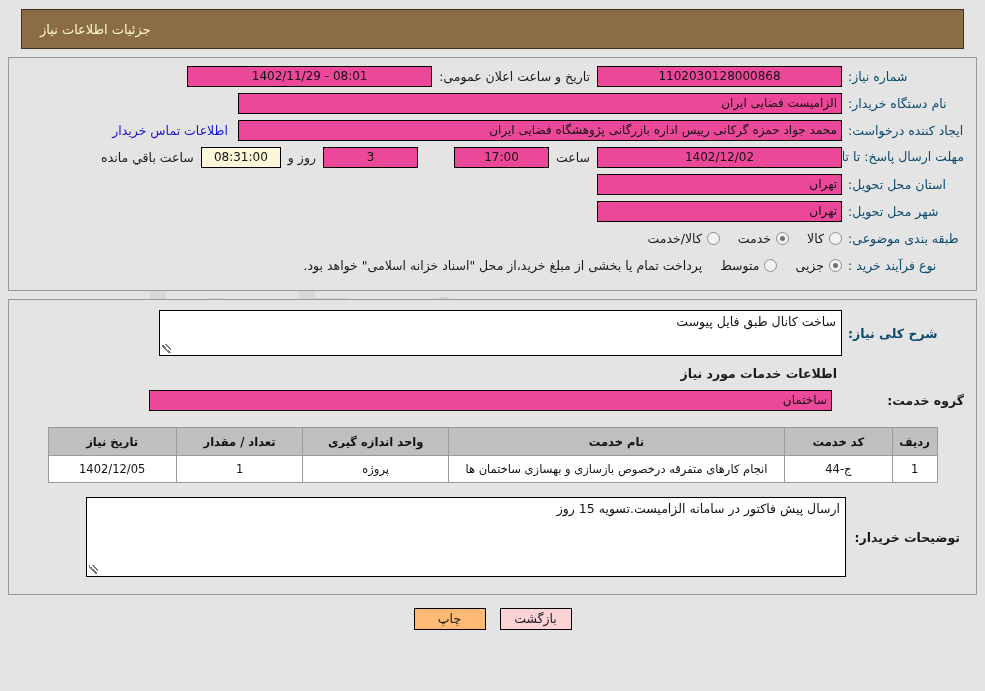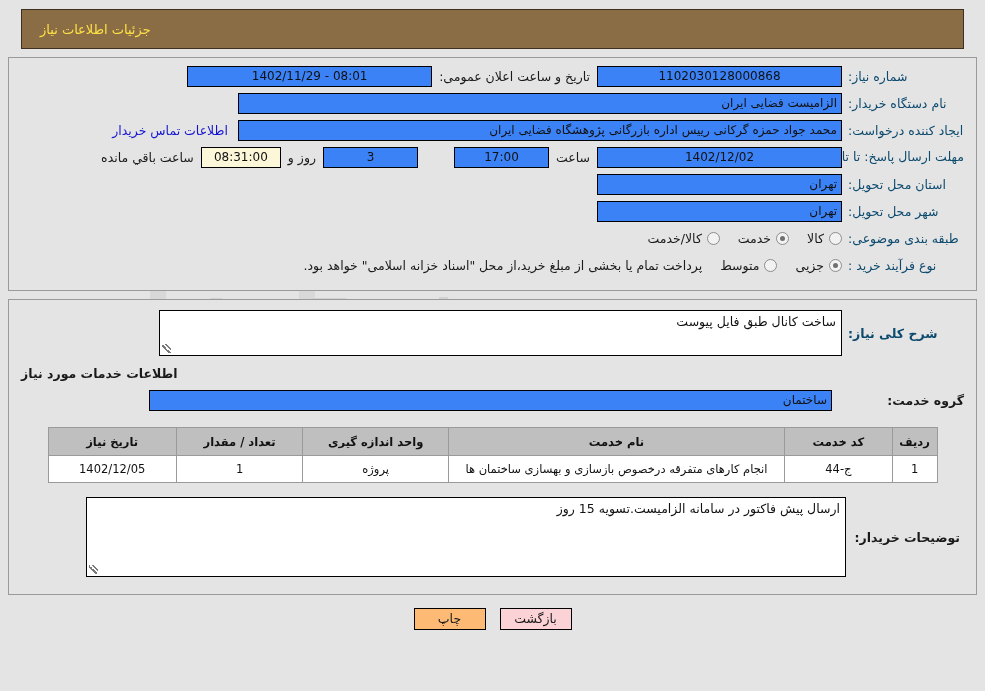--- a/index.html
+++ b/index.html
@@ -93,21 +93,21 @@
     height: 40px;
     background: #8b6d45;
     border: 1px solid #3d3020;
     box-sizing: border-box;
     display: flex;
     align-items: center;
     justify-content: flex-start;
     padding-right: 0;
   }
   .title-bar .title-text {
-    color: #fde047;
+    color: #fef9c3;
     font-size: 13px;
     margin-right: auto;
     padding-left: 18px;
   }
 
   
   .panel {
     margin: 8px 8px 0 8px;
     border: 1px solid #9a9a9a;
     background: #e4e4e4;
@@ -130,21 +130,21 @@
     text-align: left;
     white-space: nowrap;
     padding-left: 6px;
     box-sizing: border-box;
   }
   .lbl-w { width: 122px; }
   .lbl-w2 { width: 122px; line-height: 1.15; }
 
   .fld {
     border: 1px solid #000;
-    background: #3b82f6;
+    background: #ec4899;
     height: 21px;
     line-height: 19px;
     font-size: 12px;
     padding: 0 4px;
     box-sizing: border-box;
     text-align: center;
     color: #111;
     font-family: "DejaVu Sans", "Liberation Sans", sans-serif;
   }
   .fld.right { text-align: right; }
@@ -229,21 +229,21 @@
     background:
       linear-gradient(45deg, transparent 0 38%, #7a7a7a 38% 50%, transparent 50% 62%, #7a7a7a 62% 74%, transparent 74%);
   }
   .ta-need { width: 683px; height: 46px; margin-left: 36px; }
   .ta-notes { width: 760px; height: 80px; }
 
   .section-head {
     font-size: 12.5px;
     font-weight: bold;
     margin: 10px 0 9px 0;
-    text-align: left;
+    text-align: right;
     padding-right: 2px;
   }
 
   .grp-row { display: flex; align-items: center; margin-top: 4px; }
   .grp-lbl { font-size: 12.5px; font-weight: bold; padding-left: 10px; white-space: nowrap; }
   .grp-fld { width: 683px; }
 
   
   table.items {
     border-collapse: collapse;

